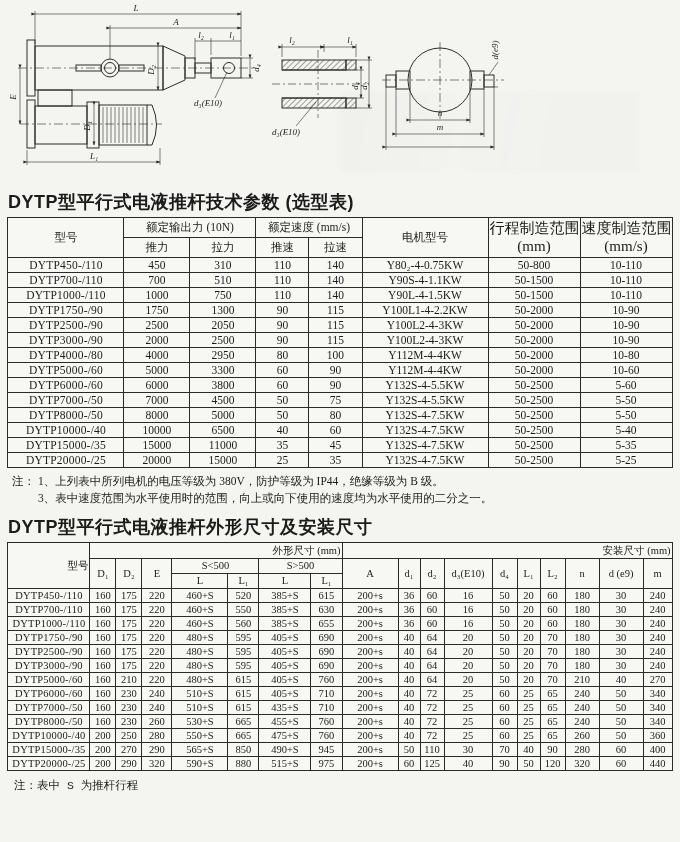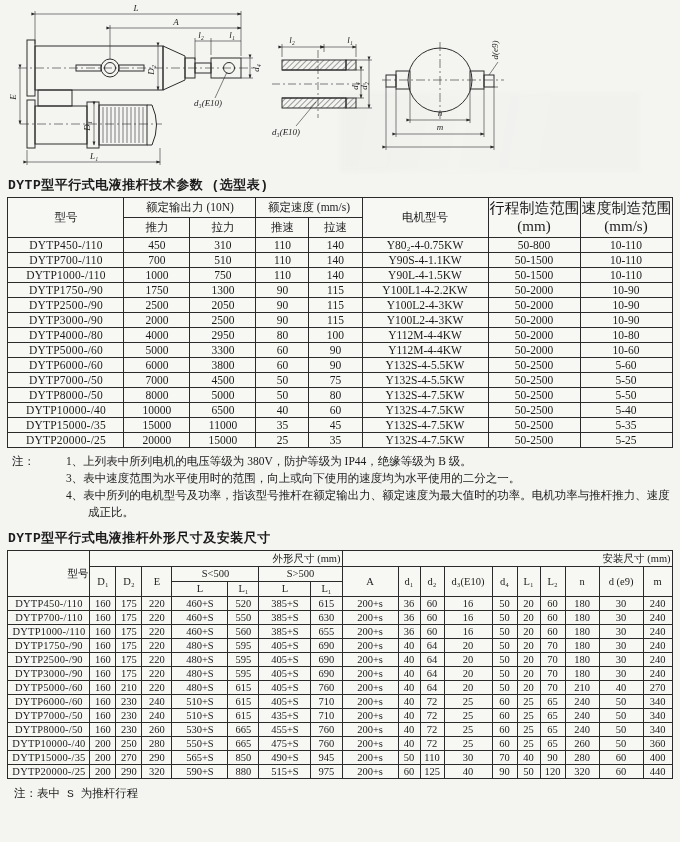--- a/index.html
+++ b/index.html
@@ -21,22 +21,22 @@
   }
   .drawings {
     height:174px; display:flex; align-items:flex-start;
     padding:2px 0 0 10px; gap:6px;
   }
   svg { display:block; }
   .draw-stroke { stroke:#2c2c2c; fill:none; stroke-width:1; }
   .thin { stroke:#2c2c2c; stroke-width:.6; fill:none; }
   .dimtext { font-family:"Liberation Serif", serif; font-style:italic; font-size:9px; fill:#222; }
   .section-title {
-    font-size:13px; font-weight:bold; margin:2px 0 3px 8px;
-    font-family:Liberation Mono, monospace; letter-spacing:.5px;
+    font-size:18px; font-weight:bold; margin:16px 0 3px 8px;
+    font-family:Liberation Sans, sans-serif; letter-spacing:.5px;
   }
   table {
     border-collapse:collapse; table-layout:fixed;
     width:664px; margin:0 auto; background:#f7f7f4;
   }
   th, td {
     border:1px solid #2a2a2a; text-align:center; vertical-align:middle;
     padding:0 1px; font-weight:normal; overflow:hidden; white-space:nowrap;
   }
   #table1 { font-size:11.5px; }
@@ -46,21 +46,21 @@
   #table2 th { font-size:10.5px; line-height:1.1; }
   #table2 .hrow1 th { height:16px;text-align:right; }
   #table2 .hrow2 th { height:15px; }
   #table2 td { height:14px; }
   .unit-line { display:block; font-size:15px; }
   .notes {
     display:flex; margin:5px 10px 4px 12px;
     font-size:11.5px; line-height:17px;
   }
   .notes-prefix { flex:0 0 26px; }
-  .notes-list { flex:1;margin-left:28px; }
+  .notes-list { flex:1; }
   .note-line { padding-left:22px; text-indent:-22px; }
   .footer-note { margin:7px 0 0 14px; font-size:11.5px;font-family:Liberation Mono, monospace; }
   .model-col { letter-spacing:.2px; }
 </style>
 </head>
 <body>
 
 <div class="page">
 
   <div class="ghost"></div>
@@ -391,21 +391,20 @@
           <td>5-25</td>
         </tr>
       </tbody>
   </table>
 
   <div class="notes">
     <span class="notes-prefix">注：</span>
     <div class="notes-list">
       <div class="note-line">1、上列表中所列电机的电压等级为 380V，防护等级为 IP44，绝缘等级为 B 级。</div>
       <div class="note-line">3、表中速度范围为水平使用时的范围，向上或向下使用的速度均为水平使用的二分之一。</div>
-      <div class="note-line">4、表中所列的电机型号及功率，指该型号推杆在额定输出力、额定速度为最大值时的功率。电机功率与推杆推力、速度成正比。</div>
     </div>
   </div>
 
   <div class="section-title" style="margin-top:8px">DYTP型平行式电液推杆外形尺寸及安装尺寸</div>
 
   <table id="table2">
     <colgroup>
       <col style="width:82px">
         <col style="width:26px">
         <col style="width:26px">

